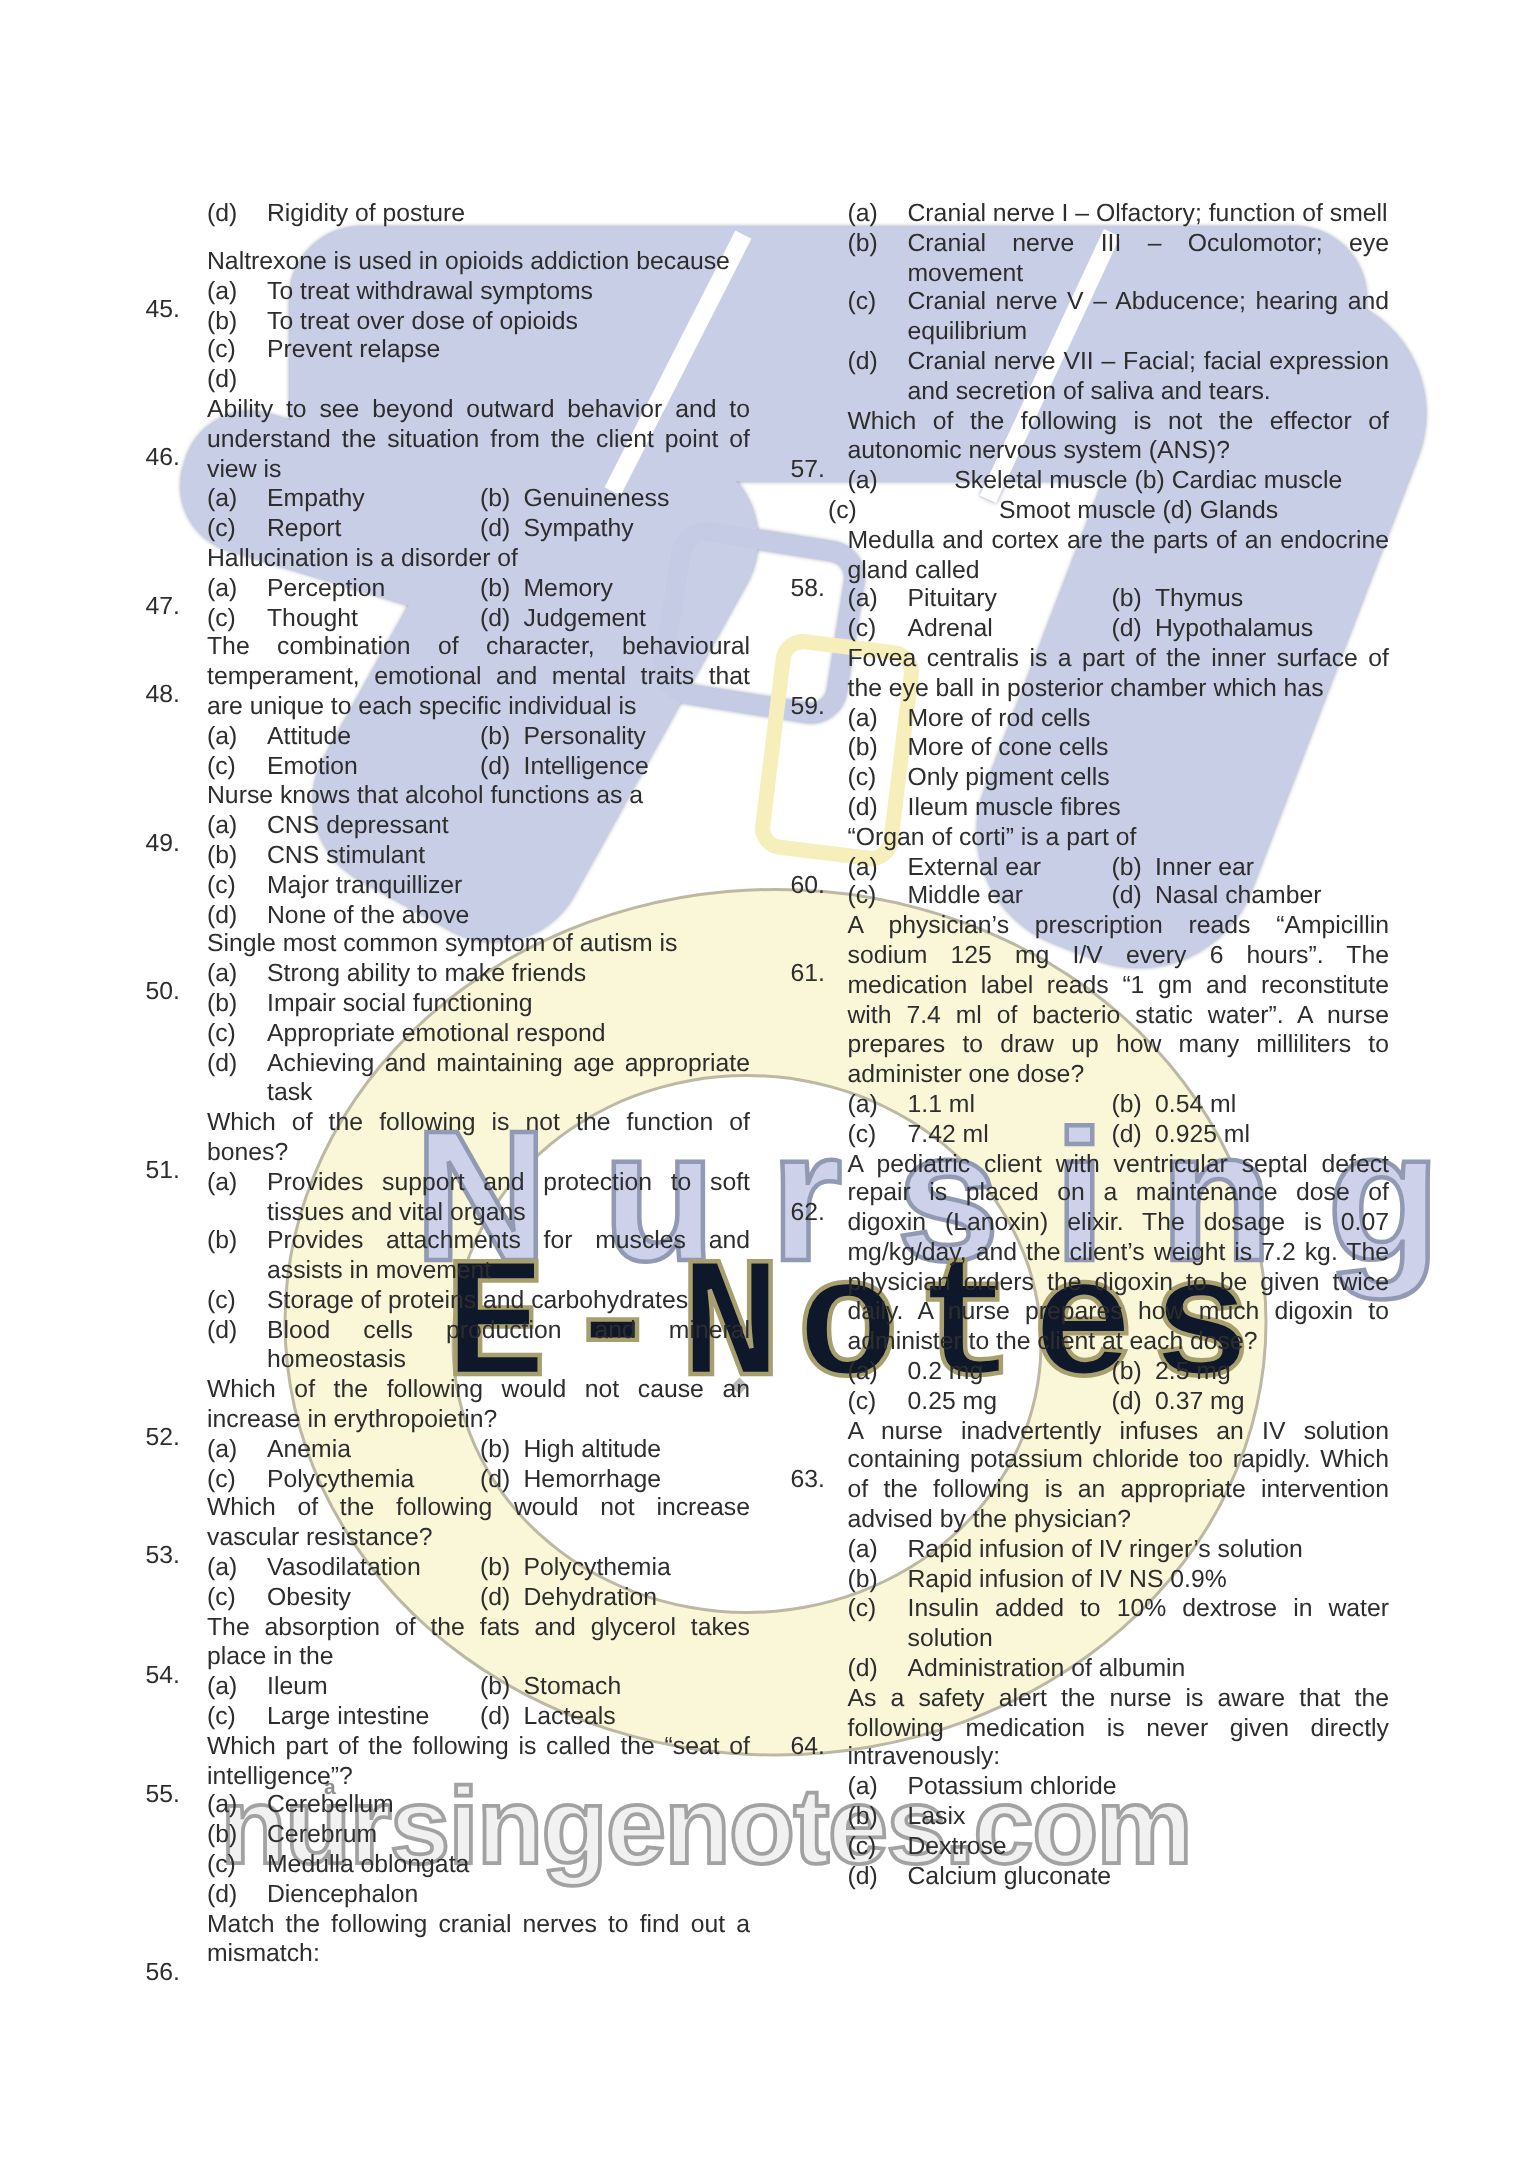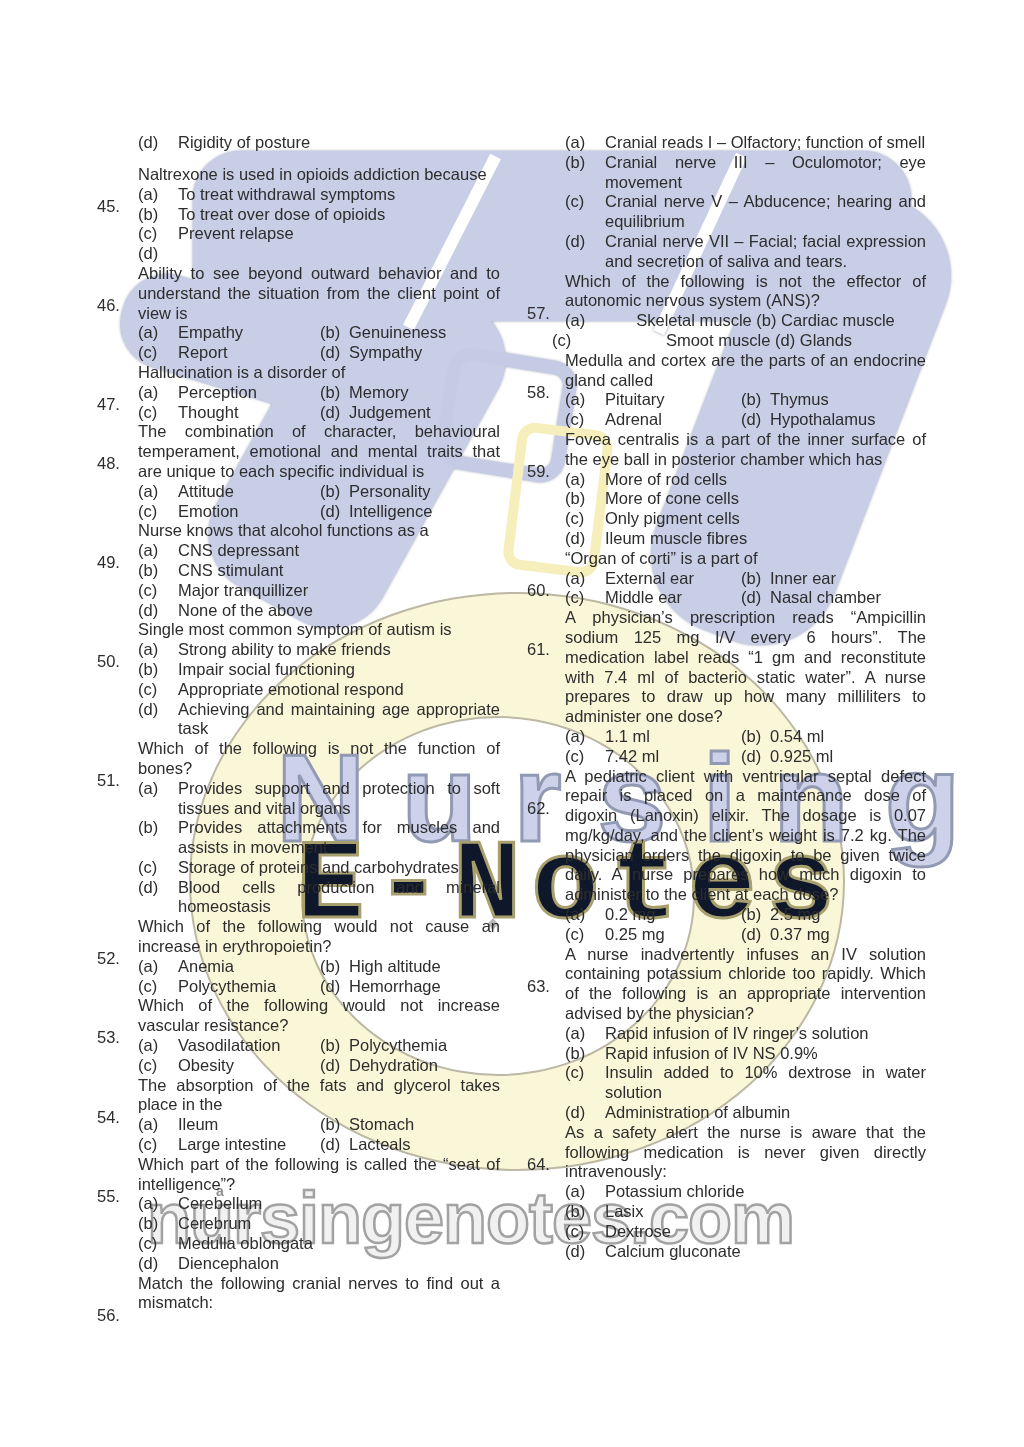--- a/index.html
+++ b/index.html
@@ -359,21 +359,21 @@
           <div class="stem">Match the following cranial nerves to find out a mismatch:</div>
         </div>
       </div>
     </div>
   <div class="col col-right" id="col-right">
       <div class="q">
         <span class="qnum"></span>
         <div class="qbody">
           <div class="opt">
             <span class="l">(a)</span>
-            <span class="t">Cranial reads I – Olfactory; function of smell</span>
+            <span class="t">Cranial nerve I – Olfactory; function of smell</span>
           </div>
           <div class="opt">
             <span class="l">(b)</span>
             <span class="t">Cranial nerve III – Oculomotor; eye movement</span>
           </div>
           <div class="opt">
             <span class="l">(c)</span>
             <span class="t">Cranial nerve V – Abducence; hearing and equilibrium</span>
           </div>
           <div class="opt">

